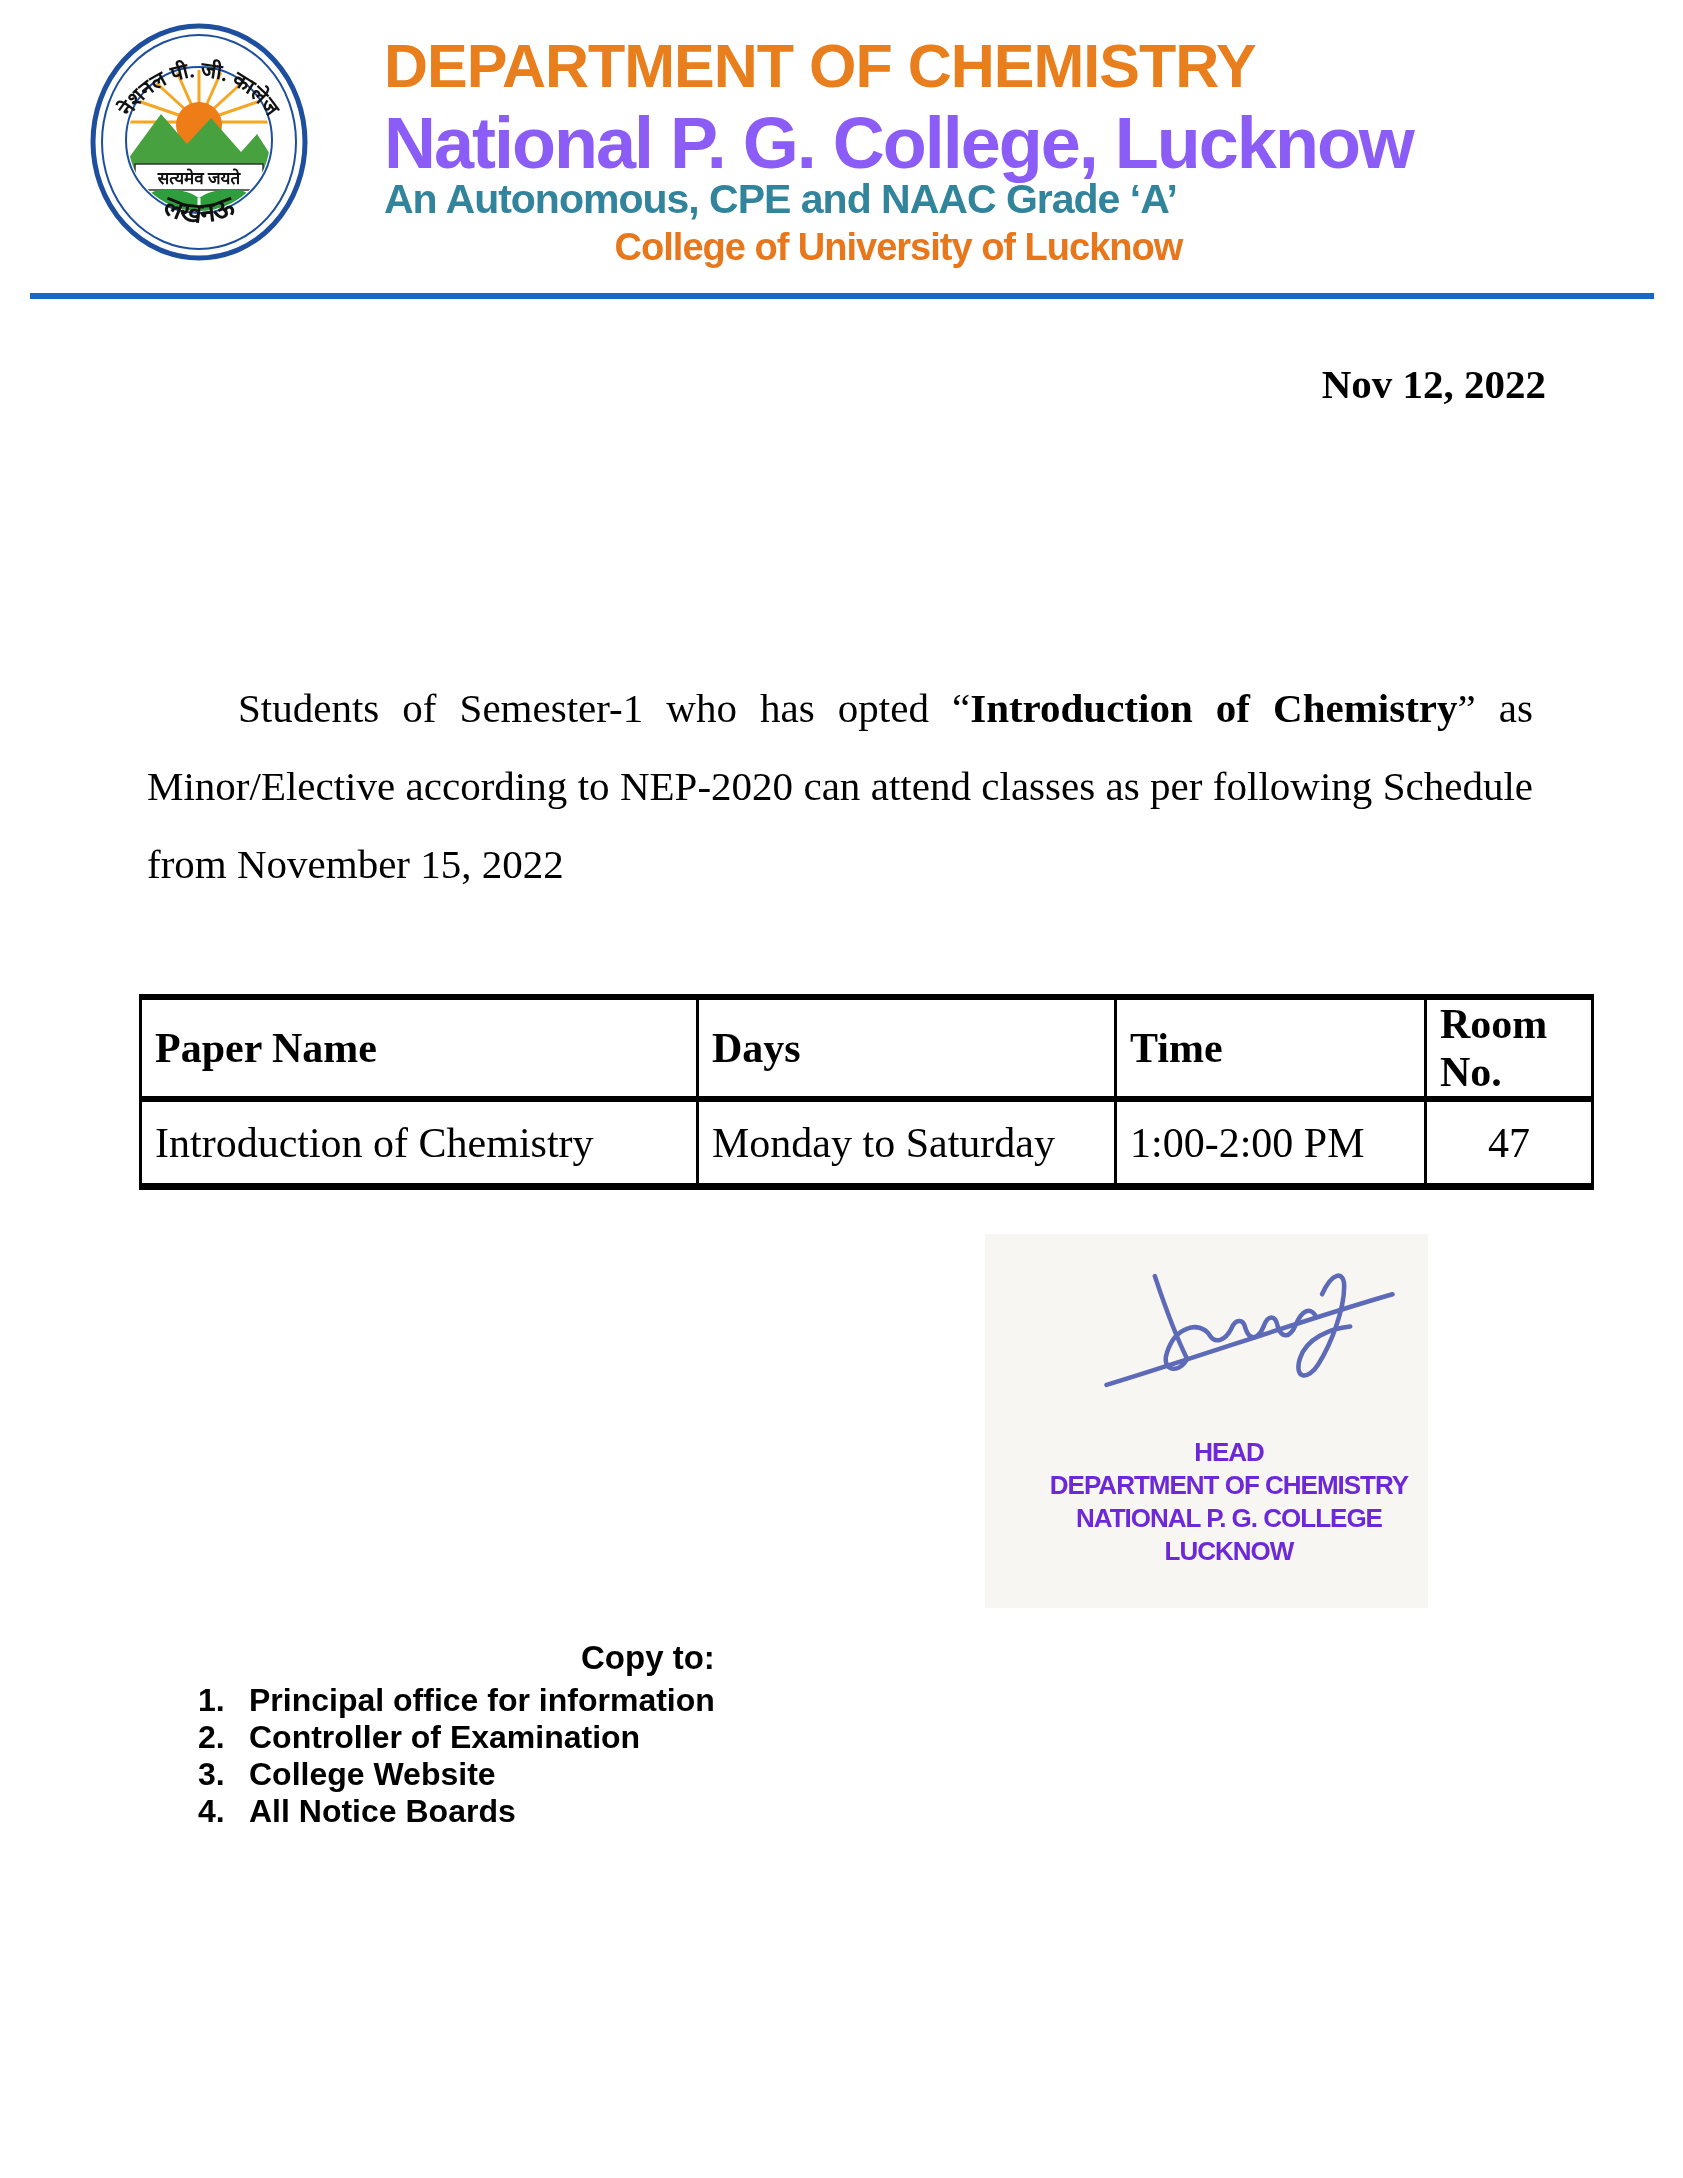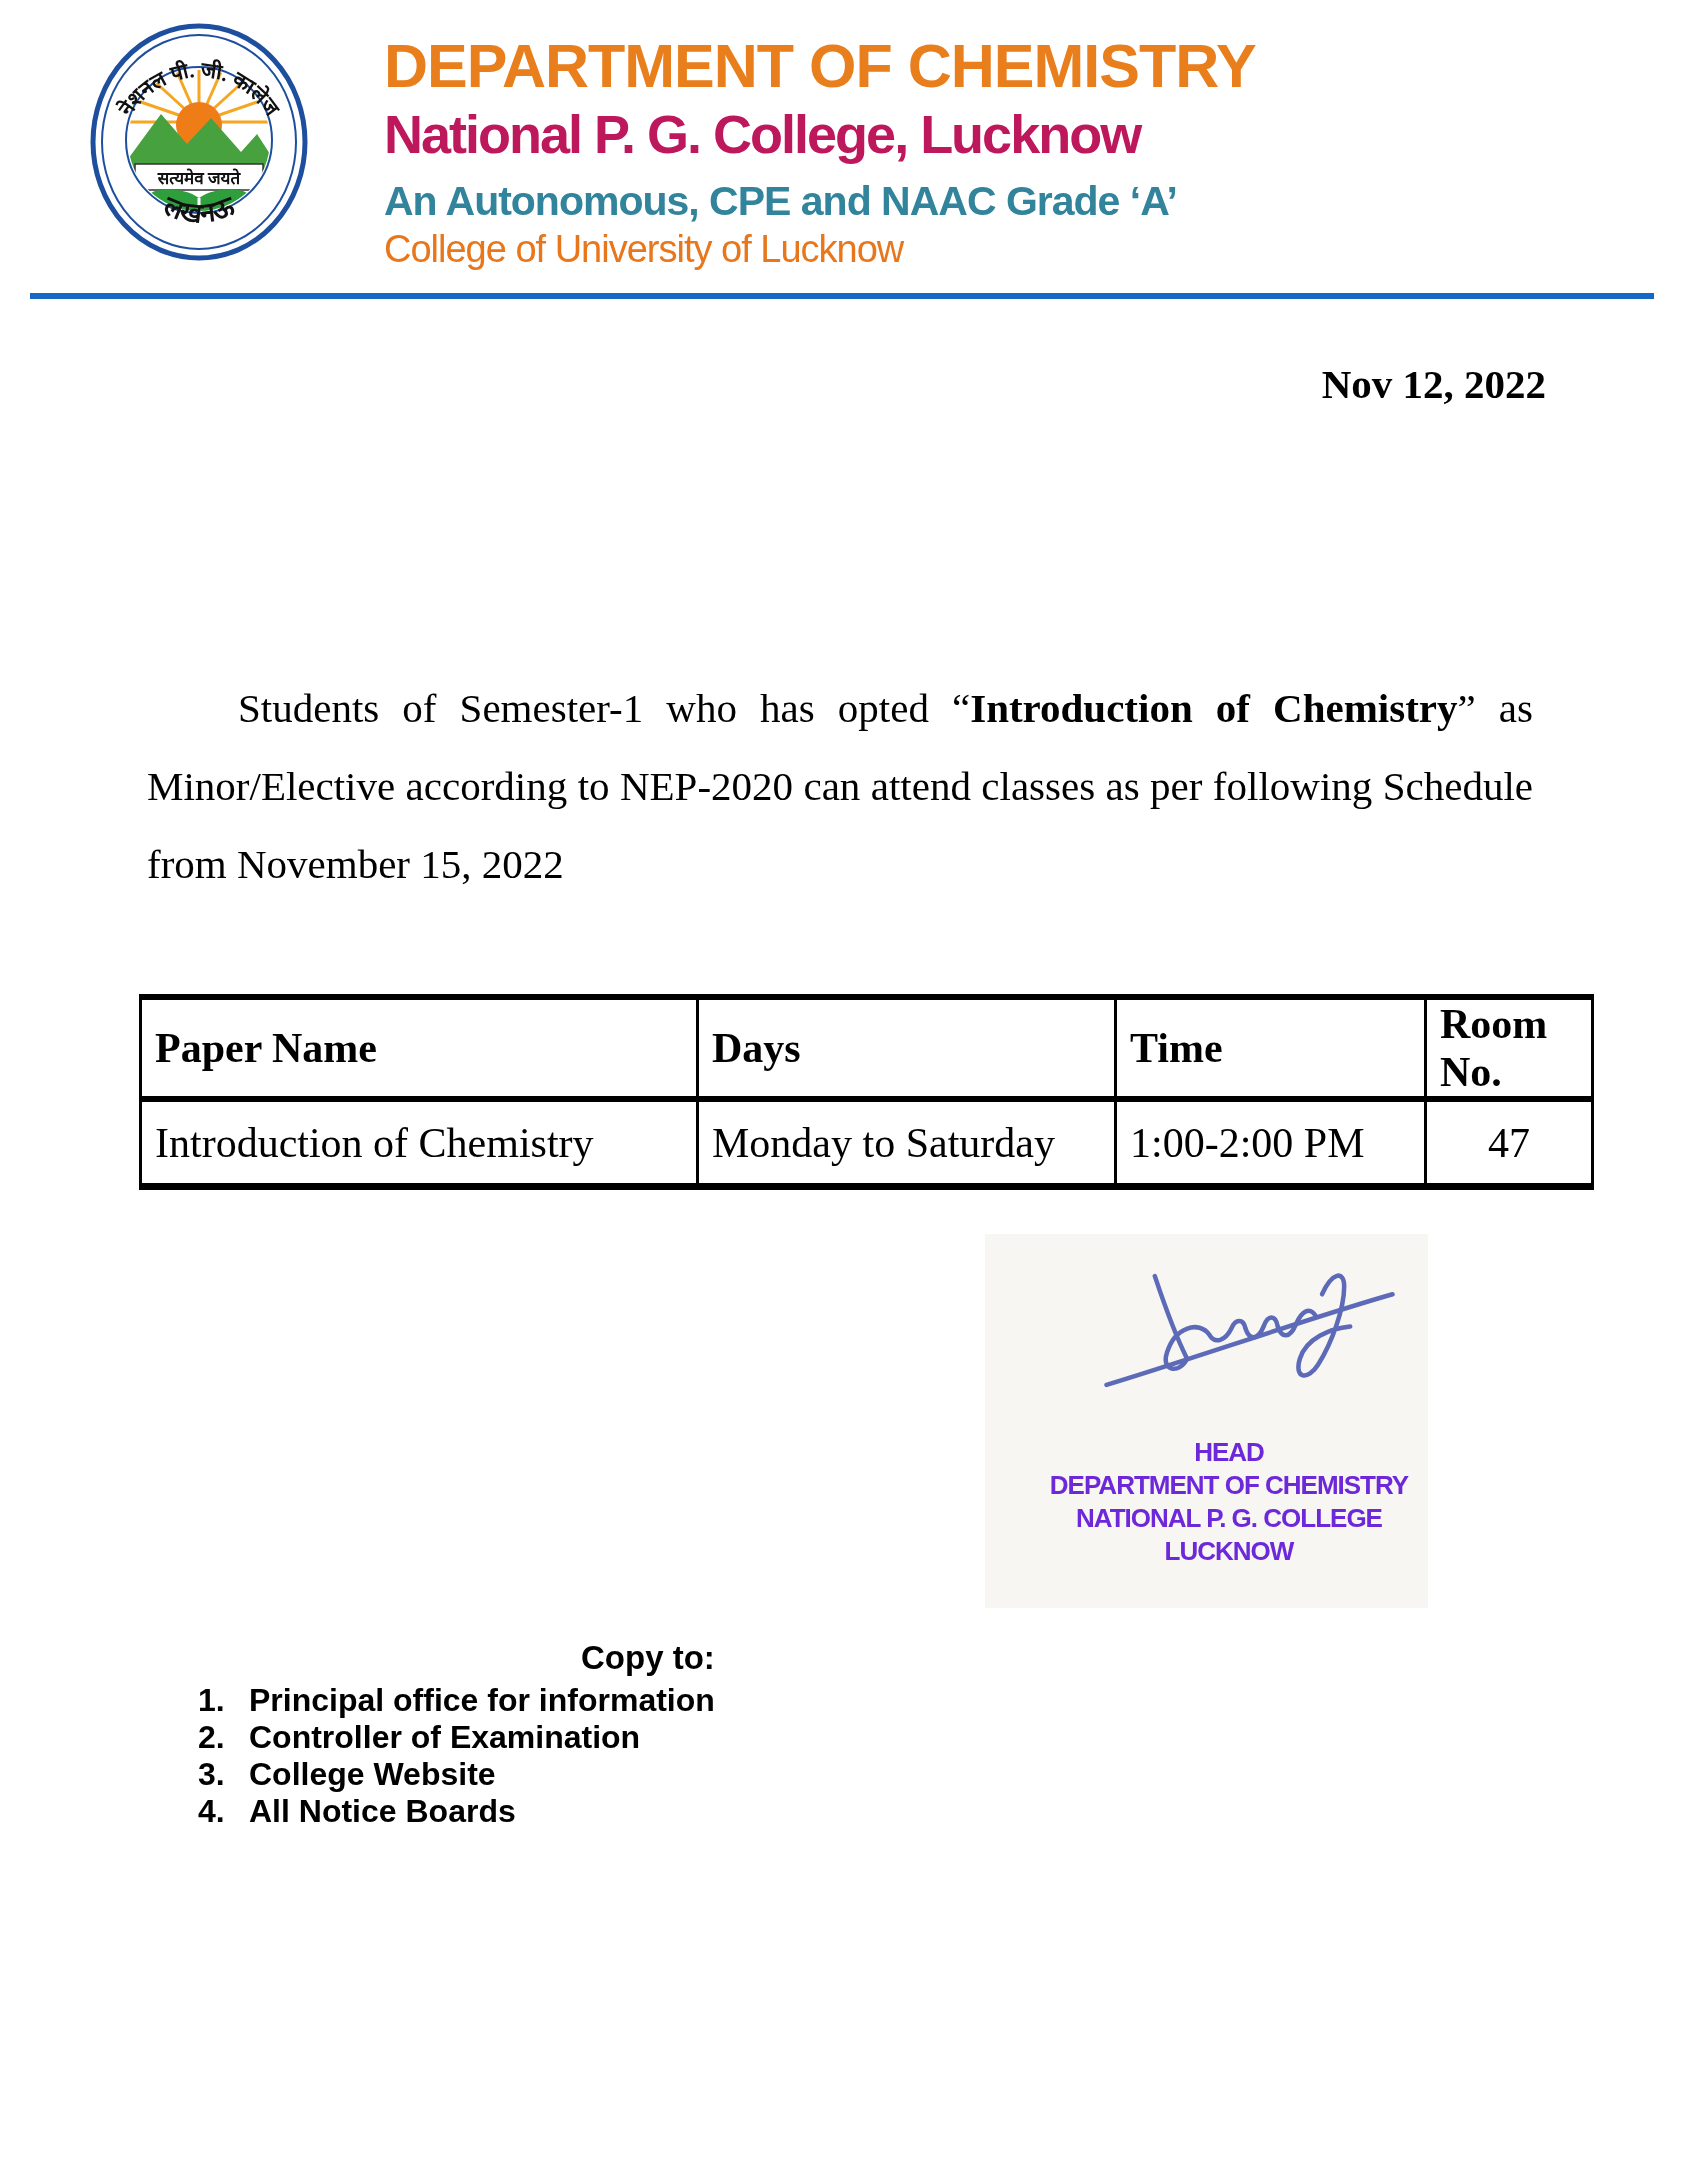--- a/index.html
+++ b/index.html
@@ -5,23 +5,23 @@
   html,body { margin:0; padding:0; background:#ffffff; }
   .page {
     position:relative; width:1683px; height:2178px; background:#ffffff;
     font-family:"Liberation Serif", serif; color:#000; overflow:hidden;
   }
 
   
   .logo { position:absolute; left:89px; top:22px; width:220px; height:240px; }
   .header-text { position:absolute; left:384px; top:36px; font-family:"Liberation Sans", sans-serif; }
   .ht-dept   { font-size:61px; font-weight:bold; color:#e87e1c; letter-spacing:-1px; line-height:1; margin:0 0 10px 0; }
-  .ht-college{ font-size:54px; font-weight:bold; color:#be185d; letter-spacing:-2px; line-height:1; margin:0 0 20px 0; }
+  .ht-college{ font-size:72px; font-weight:bold; color:#8b5cf6; letter-spacing:-2px; line-height:1; margin:0 0 0 0; }
   .ht-accred { font-size:41px; font-weight:bold; color:#31849b; letter-spacing:-1px; line-height:1; margin:0 0 8px 0; }
-  .ht-affil  { font-size:38px; font-weight:normal; color:#e8761b; letter-spacing:-1px; line-height:1; margin:0; }
+  .ht-affil  { font-size:38px; font-weight:bold; color:#e8761b; letter-spacing:-1px; line-height:1; margin:0;text-align:center; }
   .divider { position:absolute; left:30px; top:293px; width:1624px; height:6px; background:#1568c4; }
 
   
   .date { position:absolute; top:360px; right:137px; font-size:41px; font-weight:bold; }
   .notice-wrap { position:absolute; top:503px; left:0; width:1683px; text-align:center; }
   .notice {
     display:inline-block; margin-left:139px;
     font-family:"Liberation Sans", sans-serif; font-weight:bold; font-size:55px; letter-spacing:1px;
     border-bottom:7px solid #000; padding:0 3px 4px 3px;
   }

